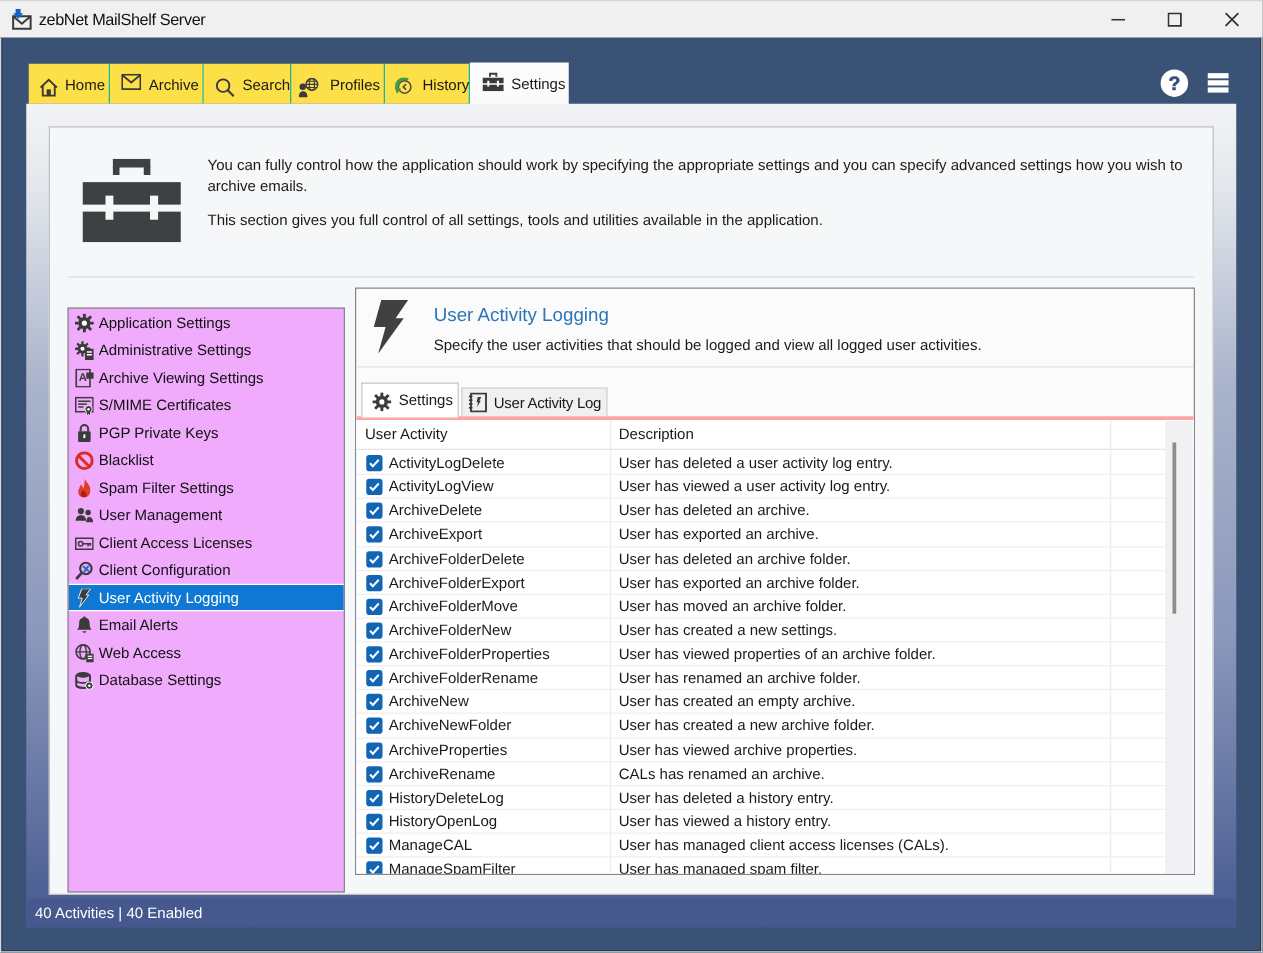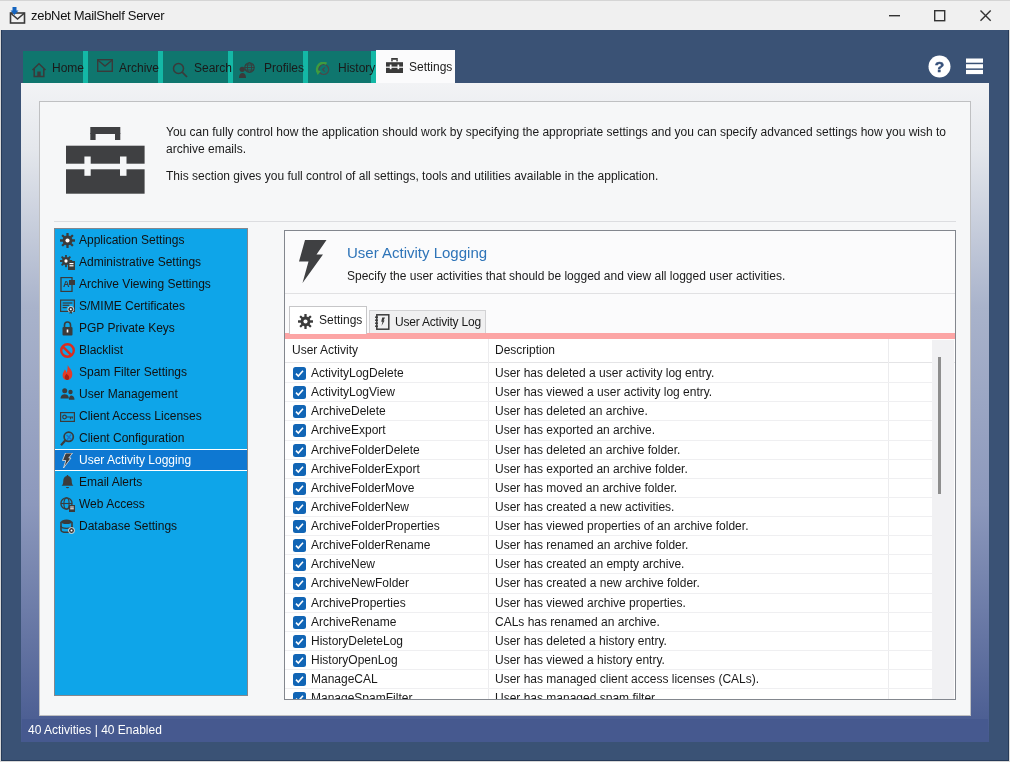--- a/index.html
+++ b/index.html
@@ -2,45 +2,45 @@
 <html><head><meta charset="utf-8"><style>
 *{margin:0;padding:0;box-sizing:border-box;}
 html,body{width:1010px;height:762px;overflow:hidden;font-family:"Liberation Sans",sans-serif;}
 .abs{position:absolute;}
 #win{position:absolute;left:0;top:0;width:1010px;height:762px;background:#3a5275;}
 #navy{position:absolute;left:0;top:30px;width:1010px;height:732px;background:#3a5275;
 box-shadow:inset 1px 0 0 #d8d8d8,inset -1px 0 0 #d8d8d8,inset 0 -1px 0 #d8d8d8,inset 2px 0 0 #263a58,inset -2px 0 0 #263a58,inset 0 -2px 0 #263a58;}
 #titlebar{position:absolute;left:0;top:0;width:1010px;height:30px;background:#f0f0f0;border-top:1px solid #d5d5d5;padding-left:28px;}
 #titletext{position:absolute;left:31px;top:0;line-height:30px;font-size:13px;letter-spacing:-0.3px;color:#111;}
 #tabbar{position:absolute;left:23px;top:51px;height:32px;}
-.tab{position:absolute;top:0;height:32px;background:#0f766e;border-right:5px solid #14b8a6;color:#1a1a1a;font-size:12px;}
+.tab{position:absolute;top:0;height:32px;background:#fde047;border-right:1px solid #14b8a6;color:#1a1a1a;font-size:12px;}
 .tab .lbl{position:absolute;top:0;line-height:35px;}
 .tab svg{position:absolute;top:11px;}
 #tabset{position:absolute;top:-1px;height:34px;background:#fbfbfc;border:0;}#tabset .lbl{line-height:35px;}
 #client{position:absolute;left:21px;top:83px;width:968px;height:659px;
 background:linear-gradient(180deg,#f2f3f5 0%,#e4e7ec 10%,#a9b3cb 34%,#8c98bc 64%,#46598f 100%);}
 #statusbar{position:absolute;left:1px;top:636px;width:966px;height:22px;background:#46598f;}
 #statusbar span{position:absolute;left:6px;top:0;line-height:22px;font-size:12px;color:#fff;}
 #bigpanel{position:absolute;left:18px;top:18px;width:932px;height:615px;background:#f6f7f8;border:1px solid #bfc0c2;}
 #paras{position:absolute;left:126px;top:22px;width:800px;font-size:12px;line-height:17.4px;color:#1a1a1a;}
 #paras p+p{margin-top:9px;}
 #hsep{position:absolute;left:14px;top:119px;width:902px;height:1px;background:#dcdde0;}
-#sidebar{position:absolute;left:14px;top:126px;width:194px;height:468px;background:#0ea5e9;border:1px solid #83878e;overflow:hidden;}
+#sidebar{position:absolute;left:14px;top:144px;width:222px;height:468px;background:#f0abfc;border:1px solid #83878e;overflow:hidden;}
 .sbitem{position:relative;height:22px;font-size:12px;color:#111;}
 .sbitem svg{position:absolute;left:5px;top:4px;}
 .sbitem .t{position:absolute;left:24px;top:0;line-height:22px;white-space:nowrap;}
 .sbitem.sel{background:linear-gradient(#fff 0,#fff 1px,#0e78d2 1px,#0e78d2 21px,#fff 21px);color:#fff;}
 #rightpanel{position:absolute;left:244px;top:128px;width:672px;height:470px;background:#fbfbfc;border:1px solid #83878e;overflow:hidden;}
 #rptitle{position:absolute;left:62px;top:13px;font-size:15px;color:#2e74b8;}
 #rpsub{position:absolute;left:62px;top:38px;font-size:12px;color:#1a1a1a;}
 #rpsep{position:absolute;left:0;top:62px;width:670px;height:1px;background:#e1e1e3;}
 .itab{position:absolute;font-size:12px;color:#1a1a1a;}
 #itab1{left:4px;top:75px;width:78px;height:28px;background:#fff;border:1px solid #c6c6c8;border-bottom:0;z-index:3;}
 #itab2{left:84px;top:79px;width:117px;height:23px;background:#f0f0f1;border:1px solid #d2d2d4;border-bottom:0;z-index:1;}
-#tablewrap{position:absolute;left:0;top:102px;width:670px;height:366px;background:#fff;border-top:6px solid #fca5a5;z-index:2;}
+#tablewrap{position:absolute;left:0;top:102px;width:670px;height:366px;background:#fff;border-top:3px solid #fca5a5;z-index:2;}
 #thead{position:absolute;left:0;top:0;width:670px;height:24px;background:#fff;border-bottom:1px solid #e4e4e6;font-size:12px;color:#1a1a1a;}
 .col1{position:absolute;left:203px;top:0;width:1px;height:366px;background:#ececee;}
 .col2{position:absolute;left:603px;top:0;width:1px;height:366px;background:#ececee;}
 #rows{position:absolute;left:0;top:25px;width:647px;}
 .row{position:relative;height:19.13px;font-size:12px;color:#1a1a1a;}
 .row .cb{position:absolute;left:8px;top:3px;width:13px;height:13px;background:#1165b5;border-radius:2.5px;}
 .row .cb svg{position:absolute;left:1px;top:1px;}
 .row .n{position:absolute;left:26px;top:0;line-height:19px;}
 .row .d{position:absolute;left:210px;top:0;line-height:19px;}
 .row .sep{position:absolute;left:0;bottom:0;width:647px;height:1px;background:#efeff1;}
@@ -394,21 +394,21 @@
                 <span class="d">User has moved an archive folder.</span>
                 <div class="sep"></div>
               </div>
 <div class="row">
                 <div class="cb">
                   <svg width="11" height="11" viewBox="0 0 11 11">
                     <path d="M2 5.6 L4.3 8 L9 2.8" fill="none" stroke="#fff" stroke-width="1.6"></path>
                   </svg>
                 </div>
                 <span class="n">ArchiveFolderNew</span>
-                <span class="d">User has created a new activities.</span>
+                <span class="d">User has created a new settings.</span>
                 <div class="sep"></div>
               </div>
 <div class="row">
                 <div class="cb">
                   <svg width="11" height="11" viewBox="0 0 11 11">
                     <path d="M2 5.6 L4.3 8 L9 2.8" fill="none" stroke="#fff" stroke-width="1.6"></path>
                   </svg>
                 </div>
                 <span class="n">ArchiveFolderProperties</span>
                 <span class="d">User has viewed properties of an archive folder.</span>

